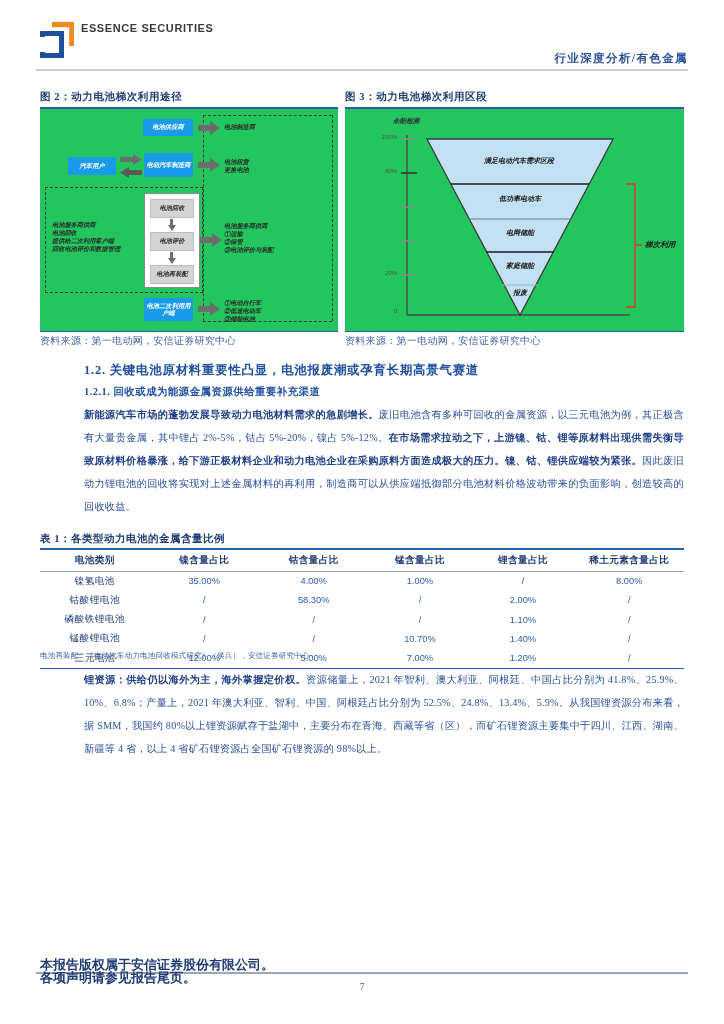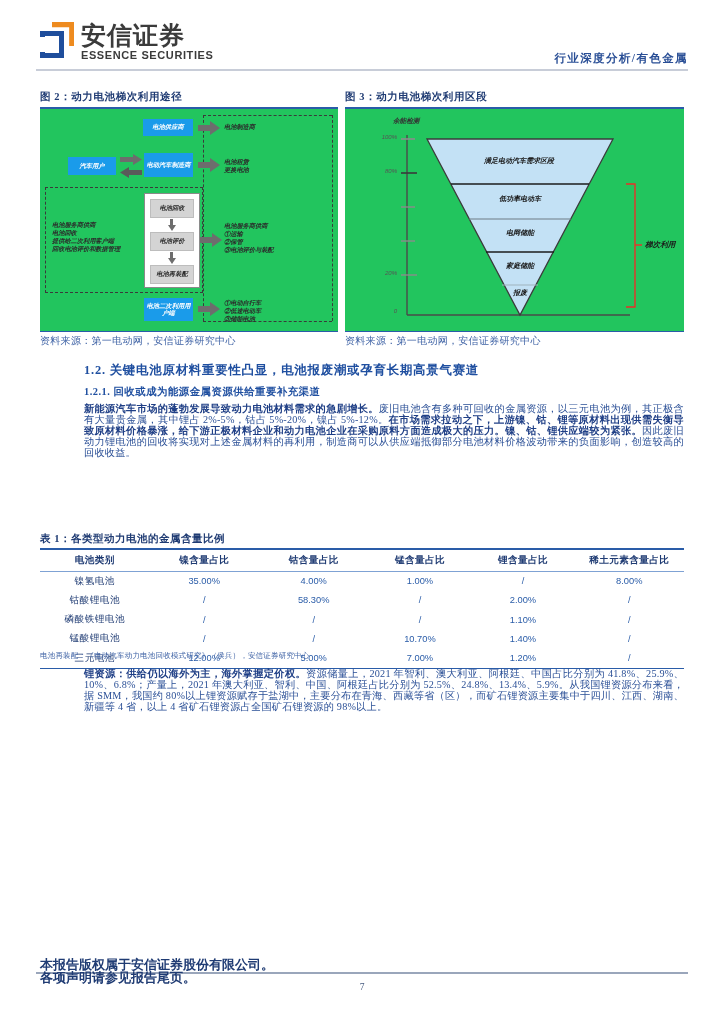--- a/index.html
+++ b/index.html
@@ -258,21 +258,21 @@
     color: #1f4fa0;
     letter-spacing: 0.5px;
     white-space: nowrap;
   }
   .para {
     position: absolute;
     left: 84px;
     width: 600px;
     font-family: "Liberation Serif", serif;
     font-size: 10.2px;
-    line-height: 11px;
+    line-height: 23px;
     color: #2a4f96;
     text-align: justify;
     text-justify: inter-character;
     letter-spacing: 0.2px;
   }
   .para b { font-weight: bold; color: #1f3f86; }
 
   
   .tbl-title {
     position: absolute;
@@ -352,21 +352,20 @@
 <div class="page">
 
   <div class="header">
     <div class="logo-wrap">
       <div class="logo-mark">
         <div class="logo-orange"></div>
         <div class="logo-blue"></div>
         <div class="logo-blue-inner"></div>
       </div>
       <div class="logo-text-block">
-        <div class="logo-cn">安信证券</div>
         <div class="logo-en">ESSENCE SECURITIES</div>
       </div>
     </div>
     <div class="header-right">行业深度分析/有色金属</div>
     <div class="header-rule"></div>
   </div>
 
   <div class="fig" id="fig2">
     <div class="fig-title">图 2：动力电池梯次利用途径</div>
     <div class="fig-rule-top"></div>

